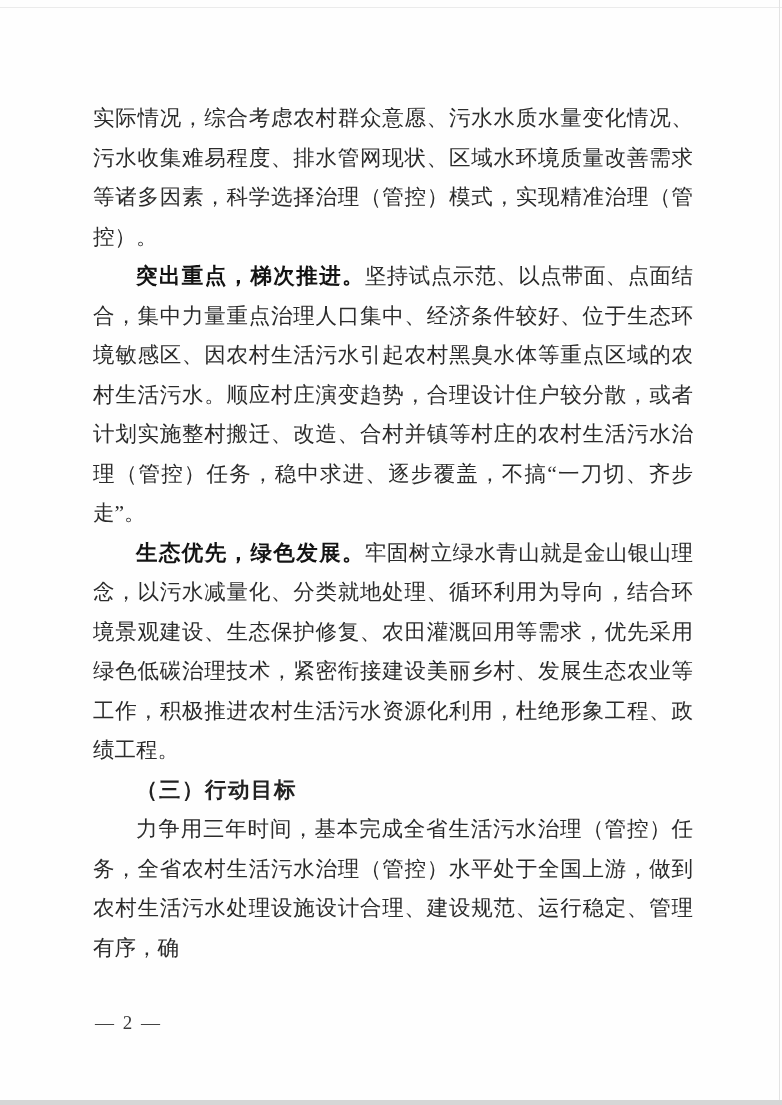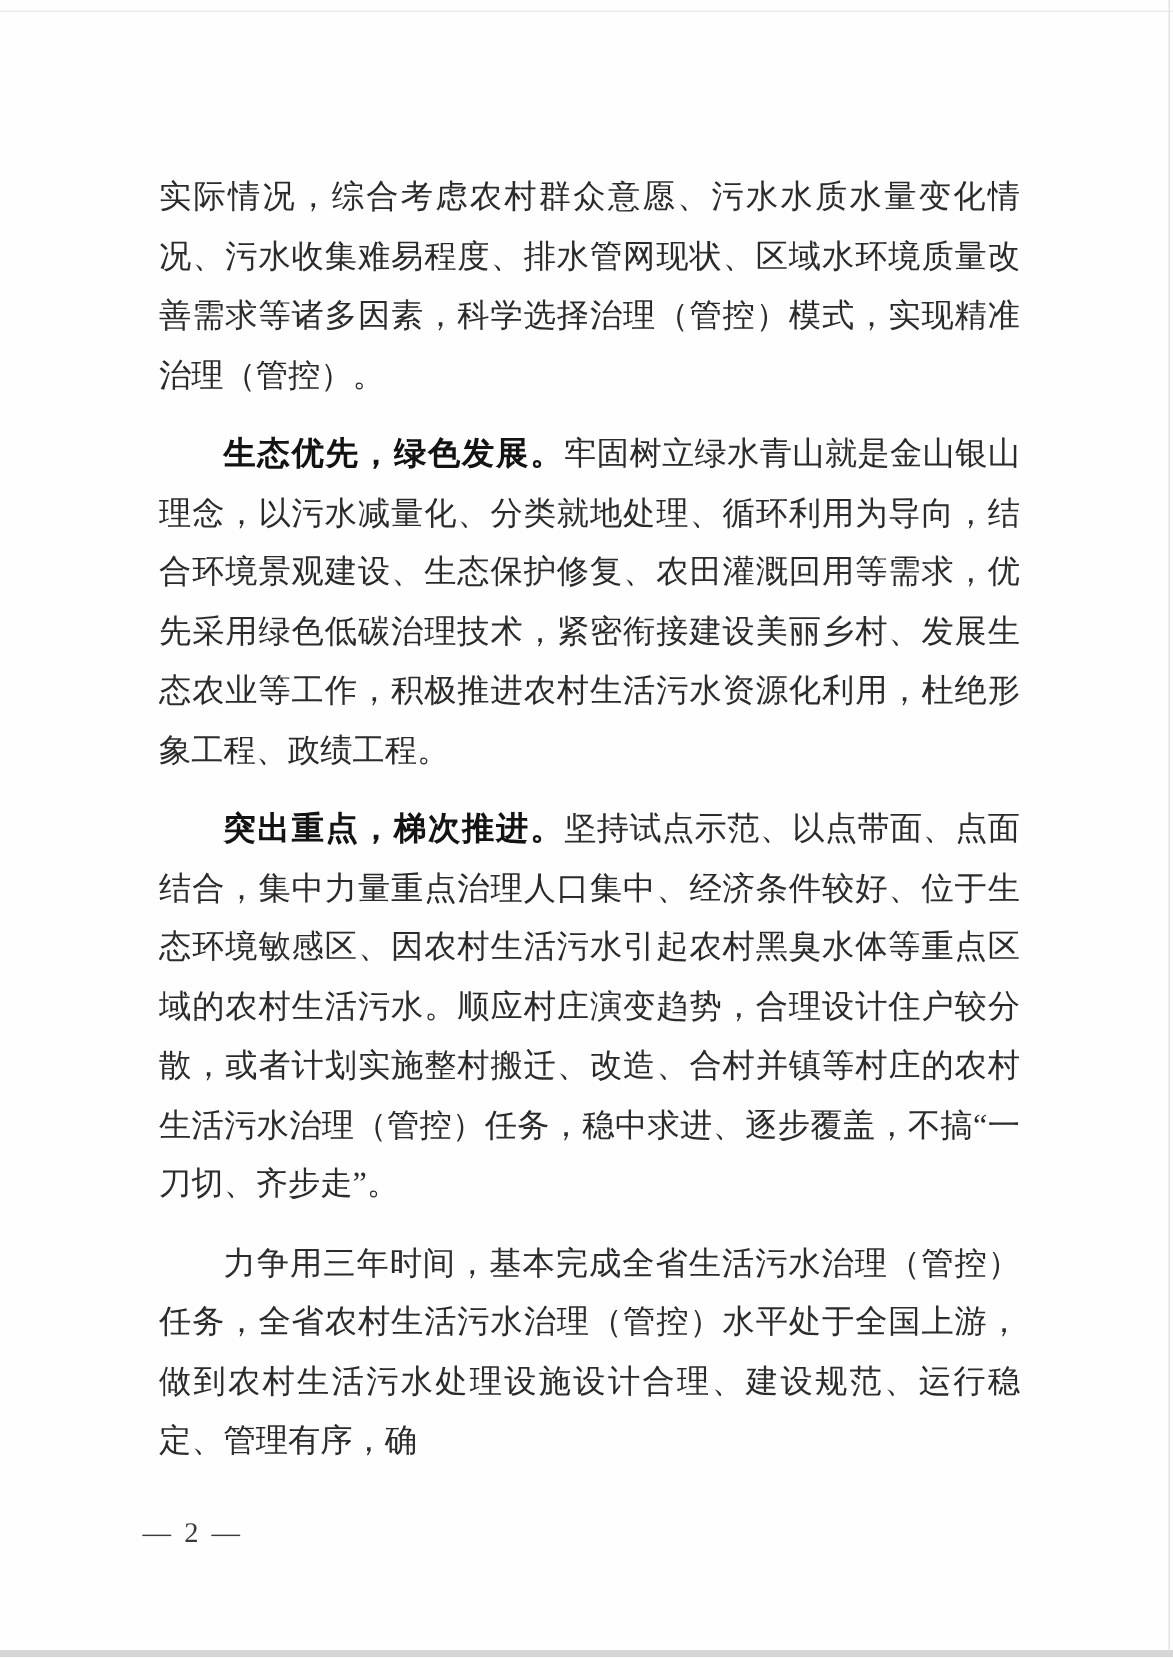--- a/index.html
+++ b/index.html
@@ -40,21 +40,21 @@
     left: 93px;
     top: 99px;
     width: 600px;
     font-size: 21.5px;
     line-height: 39.5px;
     color: #2b2b2b;
     text-align: justify;
     text-justify: inter-character;
   }
   p.para {
-    margin: 13px;
+    margin: 0;
     padding: 0;
     text-indent: 2em;
   }
   p.para.continuation {
     text-indent: 0;
   }
   strong.lead {
     font-family: "Liberation Sans", "DejaVu Sans", sans-serif;
     font-weight: 700;
     color: #131313;
@@ -77,21 +77,22 @@
 </style>
 </head>
 <body>
 
 <div class="page">
   <div class="edge-top"></div>
   <div class="edge-right"></div>
 
   <div class="text-block" id="document-body">
       <p class="para continuation"><span>实际情况，综合考虑农村群众意愿、污水水质水量变化情况、污水收集难易程度、排水管网现状、区域水环境质量改善需求等诸多因素，科学选择治理（管控）模式，实现精准治理（管控）。</span></p>
+      <p class="para body"><strong class="lead">突出重点，梯次推进。</strong><span>坚持试点示范、以点带面、点面结合，集中力量重点治理人口集中、经济条件较好、位于生态环境敏感区、因农村生活污水引起农村黑臭水体等重点区域的农村生活污水。顺应村庄演变趋势，合理设计住户较分散，或者计划实施整村搬迁、改造、合村并镇等村庄的农村生活污水治理（管控）任务，稳中求进、逐步覆盖，不搞“一刀切、齐步走”。</span></p>
       <p class="para body"><strong class="lead">生态优先，绿色发展。</strong><span>牢固树立绿水青山就是金山银山理念，以污水减量化、分类就地处理、循环利用为导向，结合环境景观建设、生态保护修复、农田灌溉回用等需求，优先采用绿色低碳治理技术，紧密衔接建设美丽乡村、发展生态农业等工作，积极推进农村生活污水资源化利用，杜绝形象工程、政绩工程。</span></p>
-      <p class="para body"><strong class="lead">突出重点，梯次推进。</strong><span>坚持试点示范、以点带面、点面结合，集中力量重点治理人口集中、经济条件较好、位于生态环境敏感区、因农村生活污水引起农村黑臭水体等重点区域的农村生活污水。顺应村庄演变趋势，合理设计住户较分散，或者计划实施整村搬迁、改造、合村并镇等村庄的农村生活污水治理（管控）任务，稳中求进、逐步覆盖，不搞“一刀切、齐步走”。</span></p>
+      <p class="para heading"><span>（三）行动目标</span></p>
       <p class="para plain"><span>力争用三年时间，基本完成全省生活污水治理（管控）任务，全省农村生活污水治理（管控）水平处于全国上游，做到农村生活污水处理设施设计合理、建设规范、运行稳定、管理有序，确</span></p>
     </div>
 
   <div class="footer-page-number">— 2 —</div>
 
   <div class="edge-bottom"></div>
 </div>
 
 </body></html>

